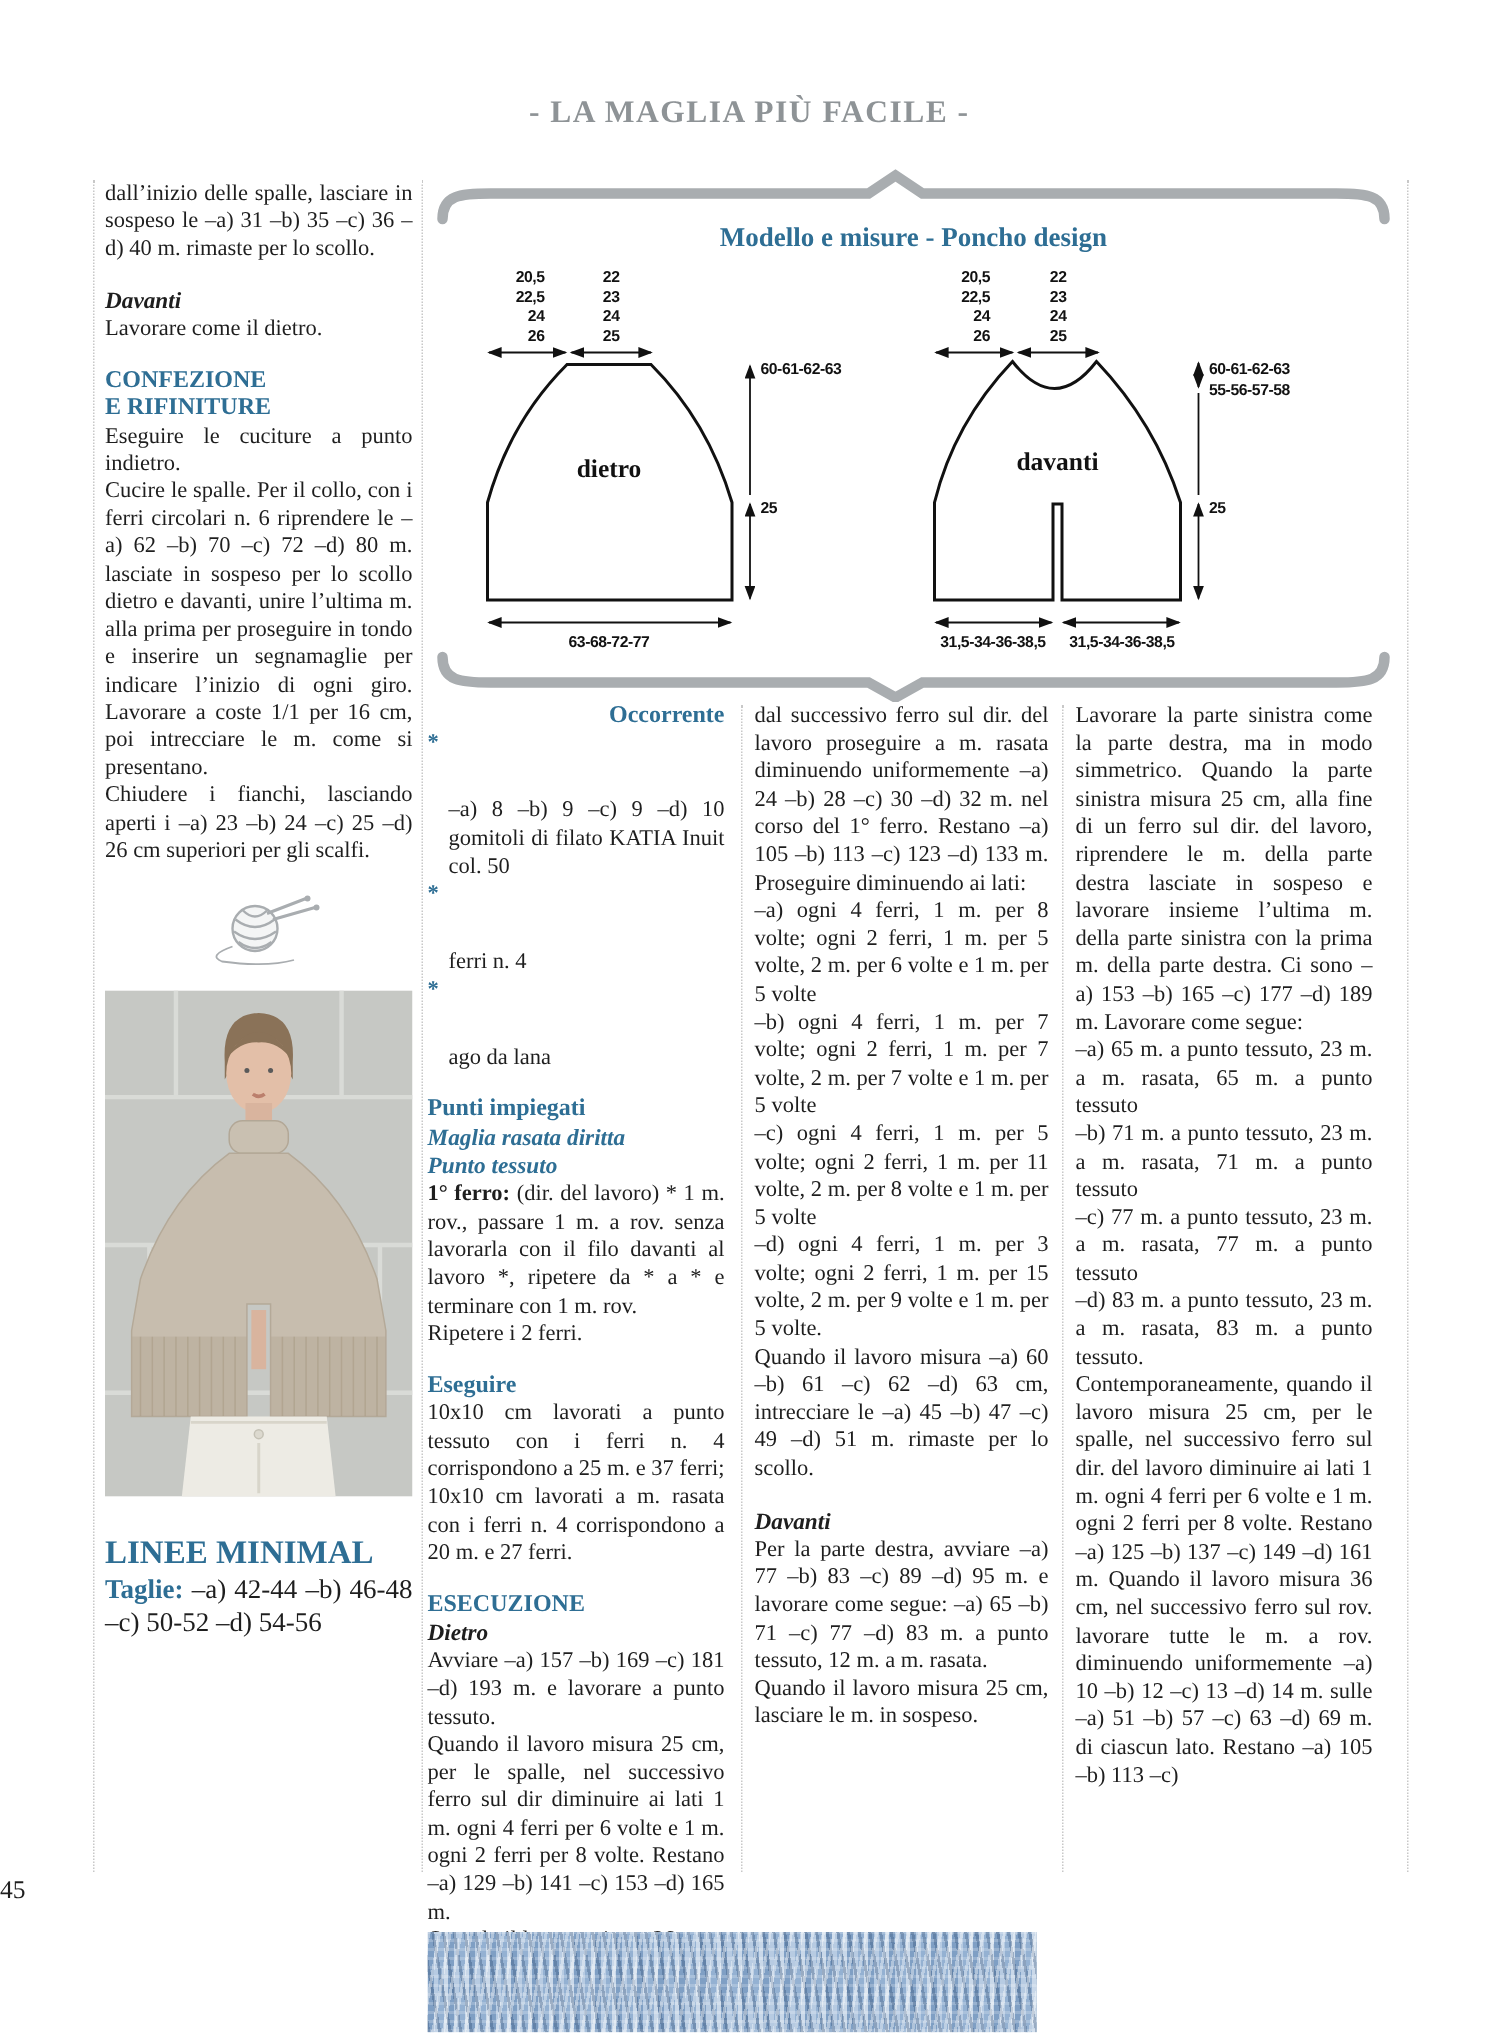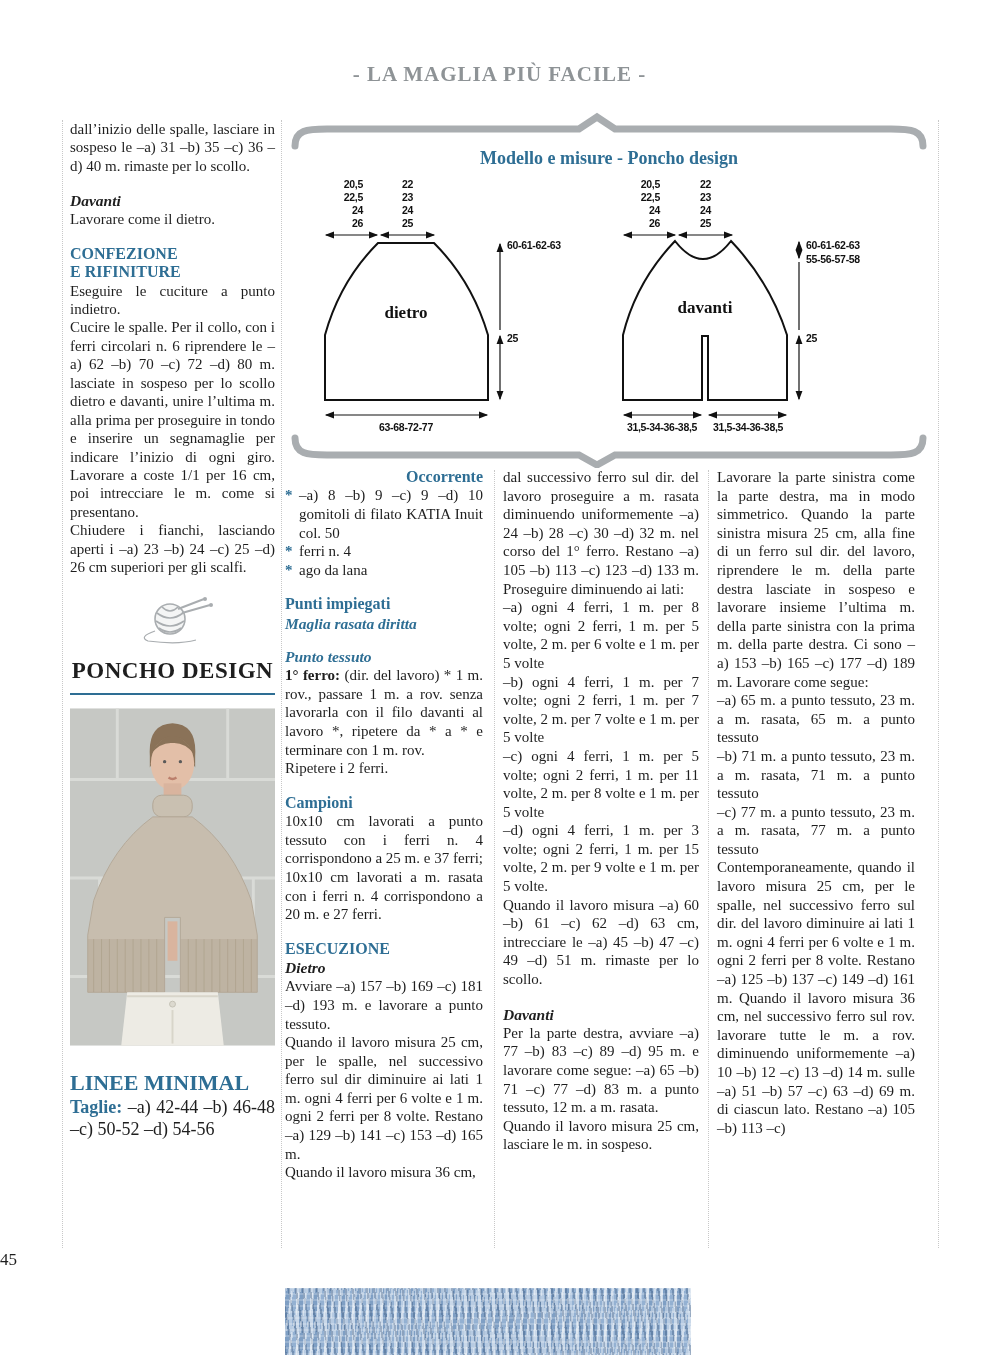--- a/index.html
+++ b/index.html
@@ -6,21 +6,21 @@
   .page{position:relative;width:999px;height:1355px;background:#ffffff;overflow:hidden;
         font-family:"Liberation Serif",serif;color:#1e1e1e;}
   .hdr{position:absolute;top:62px;left:0;width:100%;text-align:center;
        font-size:21px;font-weight:bold;color:#8e9396;letter-spacing:1px;}
   .vsep{position:absolute;width:0;border-left:1px dotted #c8c8c8;}
   
   .leftcol{position:absolute;left:70px;top:120px;width:205px;font-size:15px;line-height:1.23;}
   .leftcol p{margin:0;text-align:justify;}
   .h-blk-it{font-weight:bold;font-style:italic;font-size:15.5px;margin-top:16px;}
   .h-blue{color:#2e6e94;font-weight:bold;font-size:16px;line-height:1.15;margin-top:16px;}
-  .h-blue-it{color:#2e6e94;font-weight:bold;font-style:italic;font-size:15.5px;margin-top:14px;}
+  .h-blue-it{color:#2e6e94;font-weight:bold;font-style:italic;font-size:15.5px;}
   .yarn{margin:18px auto 0;display:block;width:110px;height:52px;}
   .poncho-title{margin-top:10px;text-align:center;font-weight:bold;font-size:23px;letter-spacing:.5px;
                 border-bottom:2px solid #2e6e94;padding-bottom:8px;}
   .photo{margin-top:12px;width:205px;height:340px;display:block;}
   .linee{color:#2e6e94;font-weight:bold;font-size:22px;margin-top:22px;}
   .taglie{margin-top:14px;font-size:18px;text-align:justify;}
   .taglie b{color:#2e6e94;}
   
   .diagram{position:absolute;left:285px;top:108px;}
   .dianum{font-family:"Liberation Sans",sans-serif;font-weight:bold;font-size:10.5px;
@@ -28,21 +28,21 @@
   .dialabel{font-family:"Liberation Serif",serif;font-weight:bold;font-size:17px;fill:#111;}
   .diatitle{font-family:"Liberation Serif",serif;font-weight:bold;font-size:18px;fill:#2e6e94;}
   
   .col{position:absolute;top:468px;font-size:15px;line-height:1.24;}
   .col p{margin:0;text-align:justify;}
   .c2{left:285px;width:198px;}
   .c3{left:503px;width:196px;}
   .c4{left:717px;width:198px;}
   .occ-item{display:flex;text-align:justify;}
   .occ-item .bullet{color:#2e6e94;font-weight:bold;width:14px;flex:0 0 14px;}
-  .occ-item .occ-text{flex:1;text-align:justify;}
+  .occ-item .occ-text{flex:1;text-align:justify;margin-top:45px;}
   
   .pageno{position:absolute;top:1250px;left:0;width:999px;text-align:left;font-size:17px;}
   .knit{position:absolute;left:285px;top:1288px;width:406px;height:67px;
         background:
          repeating-linear-gradient(100deg, rgba(255,255,255,.38) 0 2px, rgba(255,255,255,0) 2px 7px),
          repeating-linear-gradient(80deg, rgba(25,55,95,.28) 0 2px, rgba(25,55,95,0) 2px 7px),
          repeating-linear-gradient(0deg, rgba(255,255,255,.20) 0 2px, rgba(255,255,255,0) 2px 6px),
          repeating-linear-gradient(90deg, #7f9fc4 0 4px, #b7cbe2 4px 7px, #94b1d2 7px 11px, #c9d8e9 11px 14px);}
 </style>
 </head>
@@ -74,21 +74,20 @@
       <g stroke="#a9adb0" fill="none" stroke-width="1.6">
         <circle cx="52" cy="24" r="15" fill="#f4f5f5"></circle>
         <path d="M39,18 Q52,28 65,18 M38,26 Q52,36 66,26 M41,33 Q52,41 63,33 M44,12 Q52,20 60,12"></path>
         <path d="M60,14 L86,4 M64,18 L92,10" stroke-width="2"></path>
         <circle cx="87" cy="4" r="2" fill="#a9adb0" stroke="none"></circle>
         <circle cx="93" cy="10" r="2" fill="#a9adb0" stroke="none"></circle>
         <path d="M37,36 Q20,42 30,46 Q60,50 78,45" stroke-width="1.2"></path>
       </g>
     </svg>
 
-    <div class="poncho-title">PONCHO DESIGN</div>
 
     <svg class="photo" viewBox="0 0 208 342">
       <rect x="0" y="0" width="208" height="342" fill="#c6c8c4"></rect>
       <g stroke="#d9dbd7" stroke-width="3">
         <line x1="0" y1="72" x2="208" y2="72"></line>
         <line x1="0" y1="172" x2="208" y2="172"></line>
         <line x1="0" y1="272" x2="208" y2="272"></line>
         <line x1="48" y1="0" x2="48" y2="72"></line>
         <line x1="160" y1="0" x2="160" y2="72"></line>
         <line x1="30" y1="172" x2="30" y2="272"></line>
@@ -201,21 +200,21 @@
     </div>
     <div class="occ-item">
       <span class="bullet">*</span>
       <span class="occ-text">ago da lana</span>
     </div>
     <div class="h-blue">Punti impiegati</div>
     <div class="h-blue-it" style="margin-top:0;">Maglia rasata diritta</div>
     <div class="h-blue-it">Punto tessuto</div>
     <p><b>1° ferro:</b> <span>(dir. del lavoro) * 1 m. rov., passare 1 m. a rov. senza lavorarla con il filo davanti al lavoro *, ripetere da * a * e terminare con 1 m. rov.</span></p>
     <p>Ripetere i 2 ferri.</p>
-    <div class="h-blue">Campioni</div>
+    <div class="h-blue">Eseguire</div>
     <p>10x10 cm lavorati a punto tessuto con i ferri n. 4 corrispondono a 25 m. e 37 ferri; 10x10 cm lavorati a m. rasata con i ferri n. 4 corrispondono a 20 m. e 27 ferri.</p>
     <div class="h-blue">ESECUZIONE</div>
     <div class="h-blk-it" style="margin-top:0;">Dietro</div>
     <p>Avviare –a) 157 –b) 169 –c) 181 –d) 193 m. e lavorare a punto tessuto.</p>
     <p>Quando il lavoro misura 25 cm, per le spalle, nel successivo ferro sul dir diminuire ai lati 1 m. ogni 4 ferri per 6 volte e 1 m. ogni 2 ferri per 8 volte. Restano –a) 129 –b) 141 –c) 153 –d) 165 m.</p>
     <p>Quando il lavoro misura 36 cm,</p>
   </div>
 
   <div class="col c3">
     <p>dal successivo ferro sul dir. del lavoro proseguire a m. rasata diminuendo uniformemente –a) 24 –b) 28 –c) 30 –d) 32 m. nel corso del 1° ferro. Restano –a) 105 –b) 113 –c) 123 –d) 133 m. Proseguire diminuendo ai lati:</p>
@@ -227,19 +226,20 @@
     <div class="h-blk-it">Davanti</div>
     <p>Per la parte destra, avviare –a) 77 –b) 83 –c) 89 –d) 95 m. e lavorare come segue: –a) 65 –b) 71 –c) 77 –d) 83 m. a punto tessuto, 12 m. a m. rasata.</p>
     <p>Quando il lavoro misura 25 cm, lasciare le m. in sospeso.</p>
   </div>
 
   <div class="col c4">
     <p>Lavorare la parte sinistra come la parte destra, ma in modo simmetrico. Quando la parte sinistra misura 25 cm, alla fine di un ferro sul dir. del lavoro, riprendere le m. della parte destra lasciate in sospeso e lavorare insieme l’ultima m. della parte sinistra con la prima m. della parte destra. Ci sono –a) 153 –b) 165 –c) 177 –d) 189 m. Lavorare come segue:</p>
     <p>–a) 65 m. a punto tessuto, 23 m. a m. rasata, 65 m. a punto tessuto</p>
     <p>–b) 71 m. a punto tessuto, 23 m. a m. rasata, 71 m. a punto tessuto</p>
     <p>–c) 77 m. a punto tessuto, 23 m. a m. rasata, 77 m. a punto tessuto</p>
+    <p>–d) 83 m. a punto tessuto, 23 m. a m. rasata, 83 m. a punto tessuto.</p>
     <p>Contemporaneamente, quando il lavoro misura 25 cm, per le spalle, nel successivo ferro sul dir. del lavoro diminuire ai lati 1 m. ogni 4 ferri per 6 volte e 1 m. ogni 2 ferri per 8 volte. Restano –a) 125 –b) 137 –c) 149 –d) 161 m. Quando il lavoro misura 36 cm, nel successivo ferro sul rov. lavorare tutte le m. a rov. diminuendo uniformemente –a) 10 –b) 12 –c) 13 –d) 14 m. sulle –a) 51 –b) 57 –c) 63 –d) 69 m. di ciascun lato. Restano –a) 105 –b) 113 –c)</p>
   </div>
 
   <div class="pageno">45</div>
   <div class="knit"></div>
 
 </div>
 
 </body></html>

